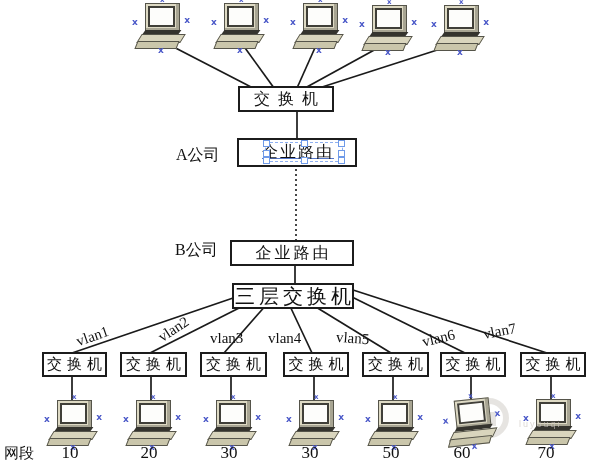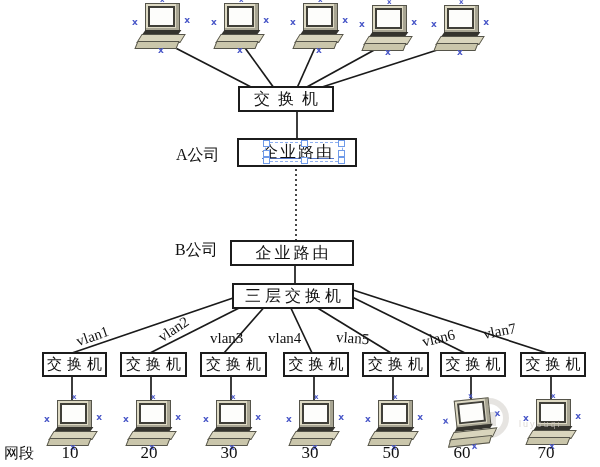--- a/index.html
+++ b/index.html
@@ -158,21 +158,21 @@
       </span>
   </div>
 
 
 
   <div class="lbl company" style="left:175px;top:240px">B公司</div>
 
   <div class="nbox" style="left:230px;top:240px;width:120px;height:22px;font-size:16px;letter-spacing:3px;text-indent:3px">企业路由</div>
 
 
-  <div class="nbox" style="left:232px;top:283px;width:118px;height:22px;font-size:16px;letter-spacing:4px;text-indent:4px">三层交换机</div>
+  <div class="nbox" style="left:232px;top:283px;width:118px;height:22px;font-size:20px;letter-spacing:4px;text-indent:4px">三层交换机</div>
 
   <div class="vlan" style="left:76px;top:328px;transform:rotate(-19deg)">vlan1</div>
   <div class="vlan" style="left:157px;top:321px;transform:rotate(-33deg)">vlan2</div>
   <div class="vlan" style="left:210px;top:330px">vlan3</div>
   <div class="vlan" style="left:268px;top:330px">vlan4</div>
   <div class="vlan" style="left:336px;top:330px;transform:rotate(4deg)">vlan5</div>
   <div class="vlan" style="left:422px;top:330px;transform:rotate(-13deg)">vlan6</div>
   <div class="vlan" style="left:483px;top:323px;transform:rotate(-11deg)">vlan7</div>
 
   <div class="nbox" style="left:42px;top:352px;width:61px;height:21px">交换机</div>

